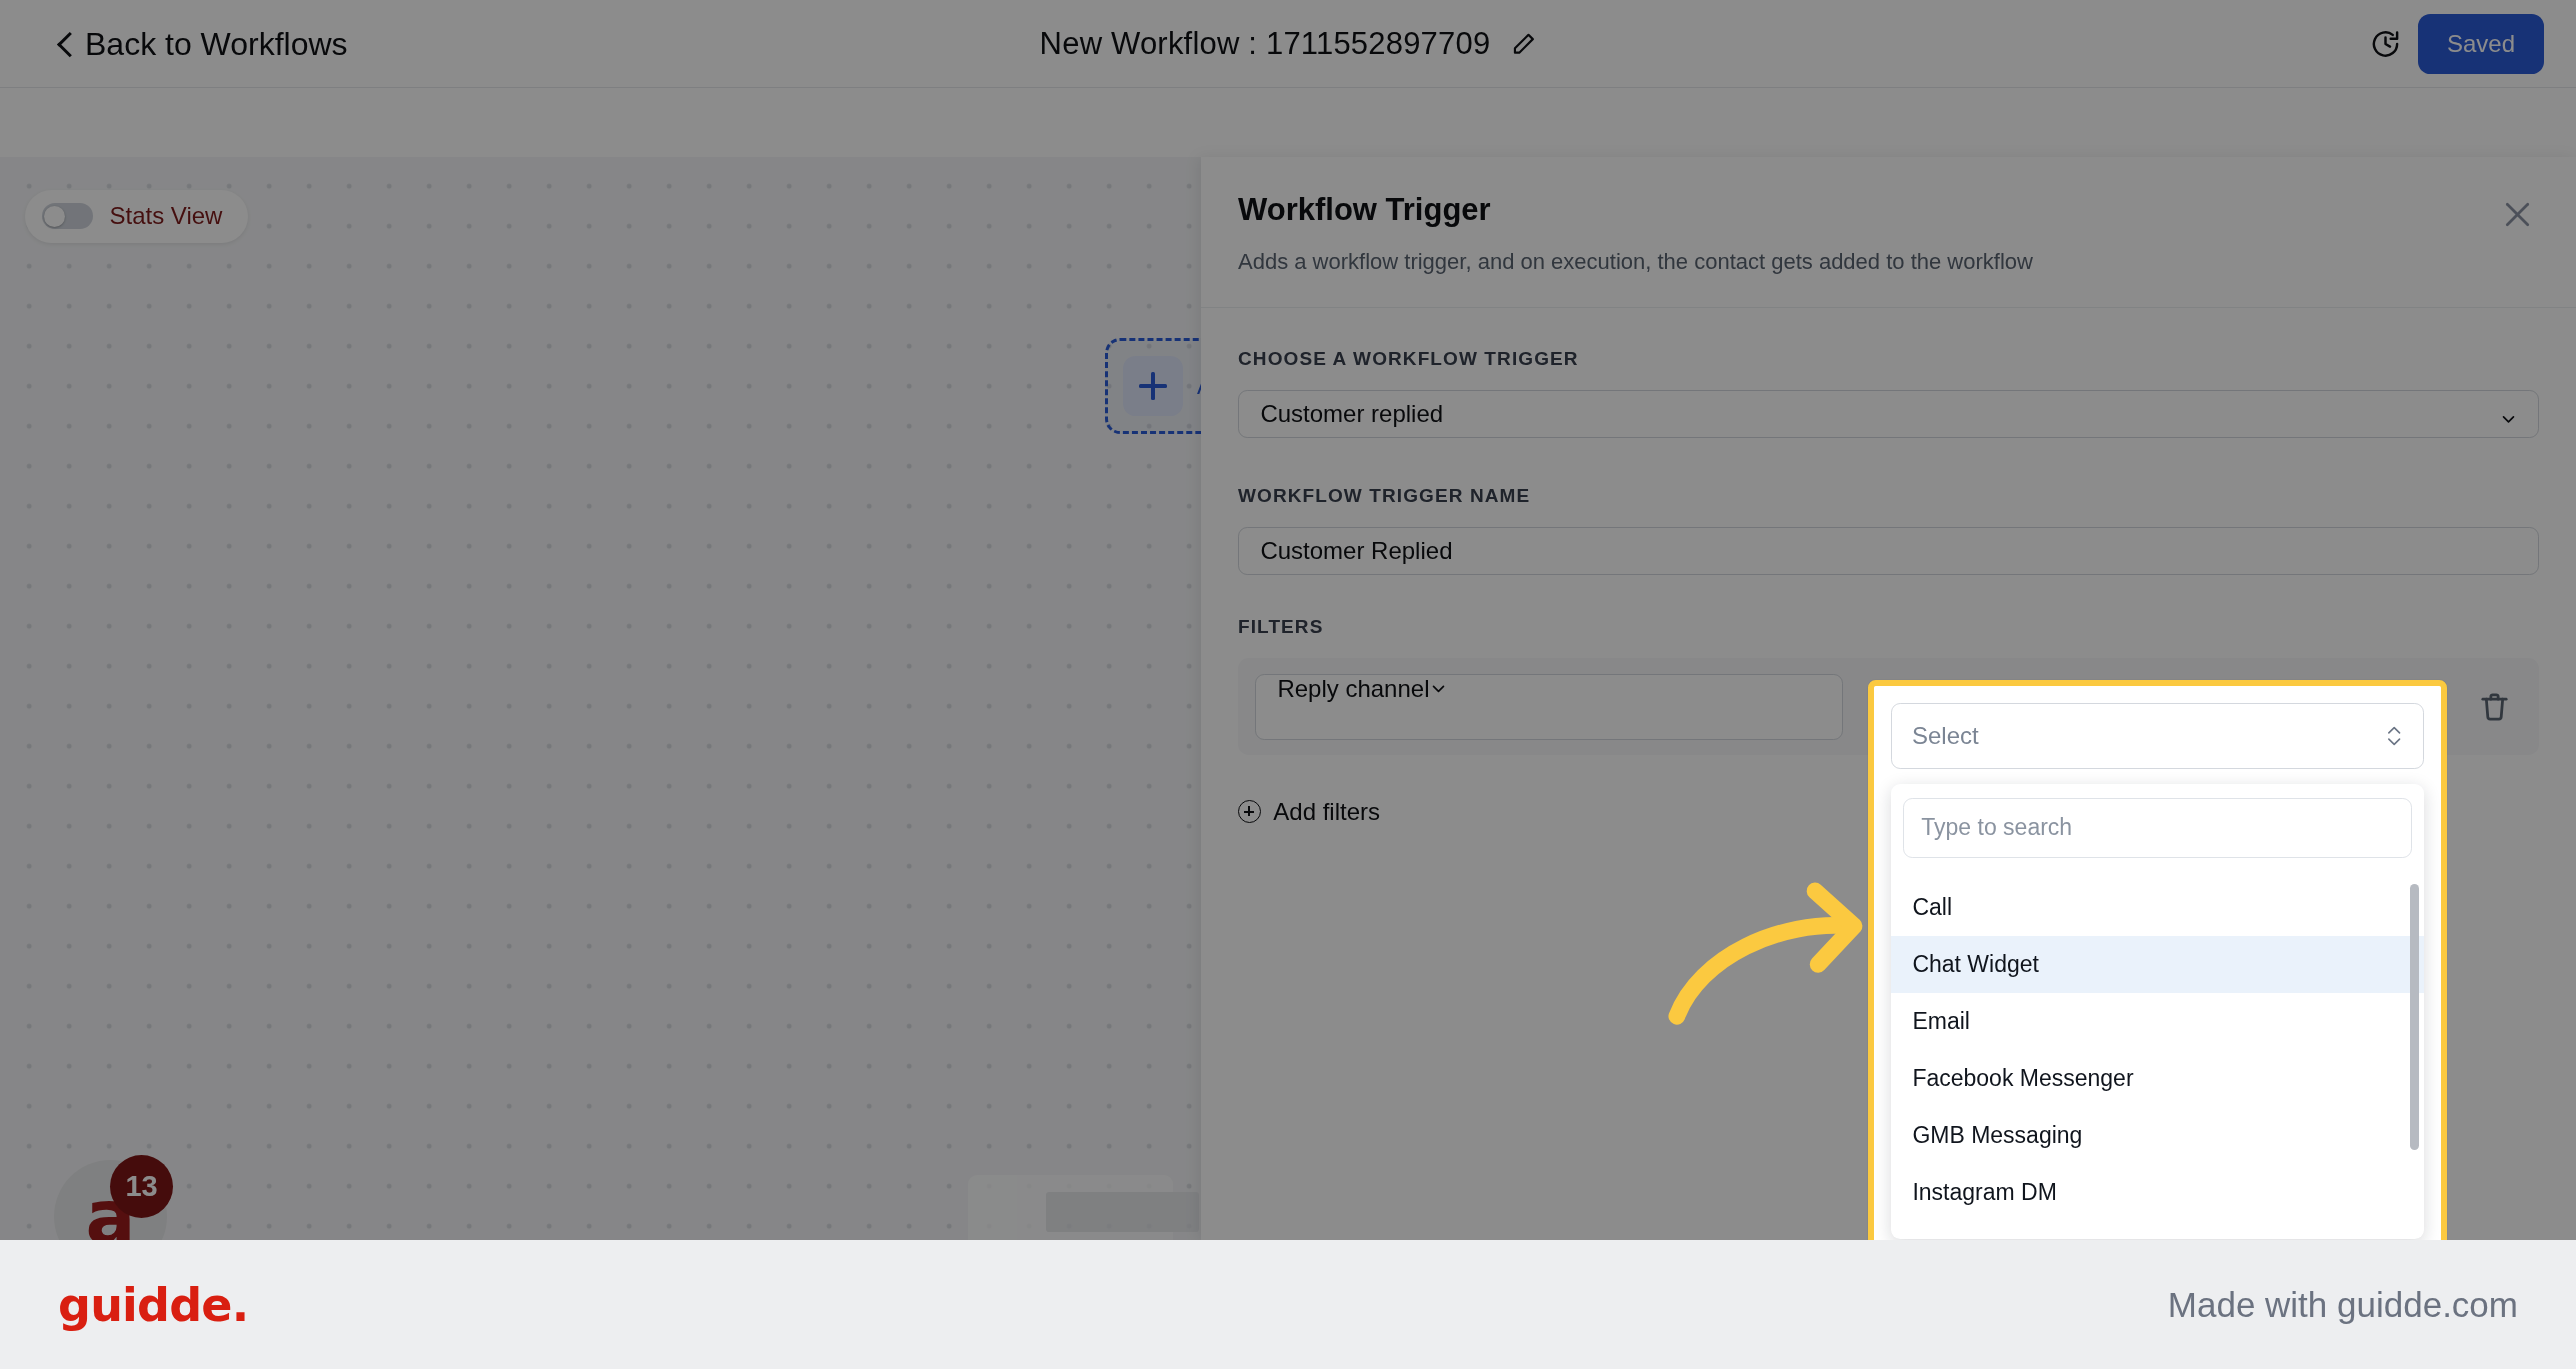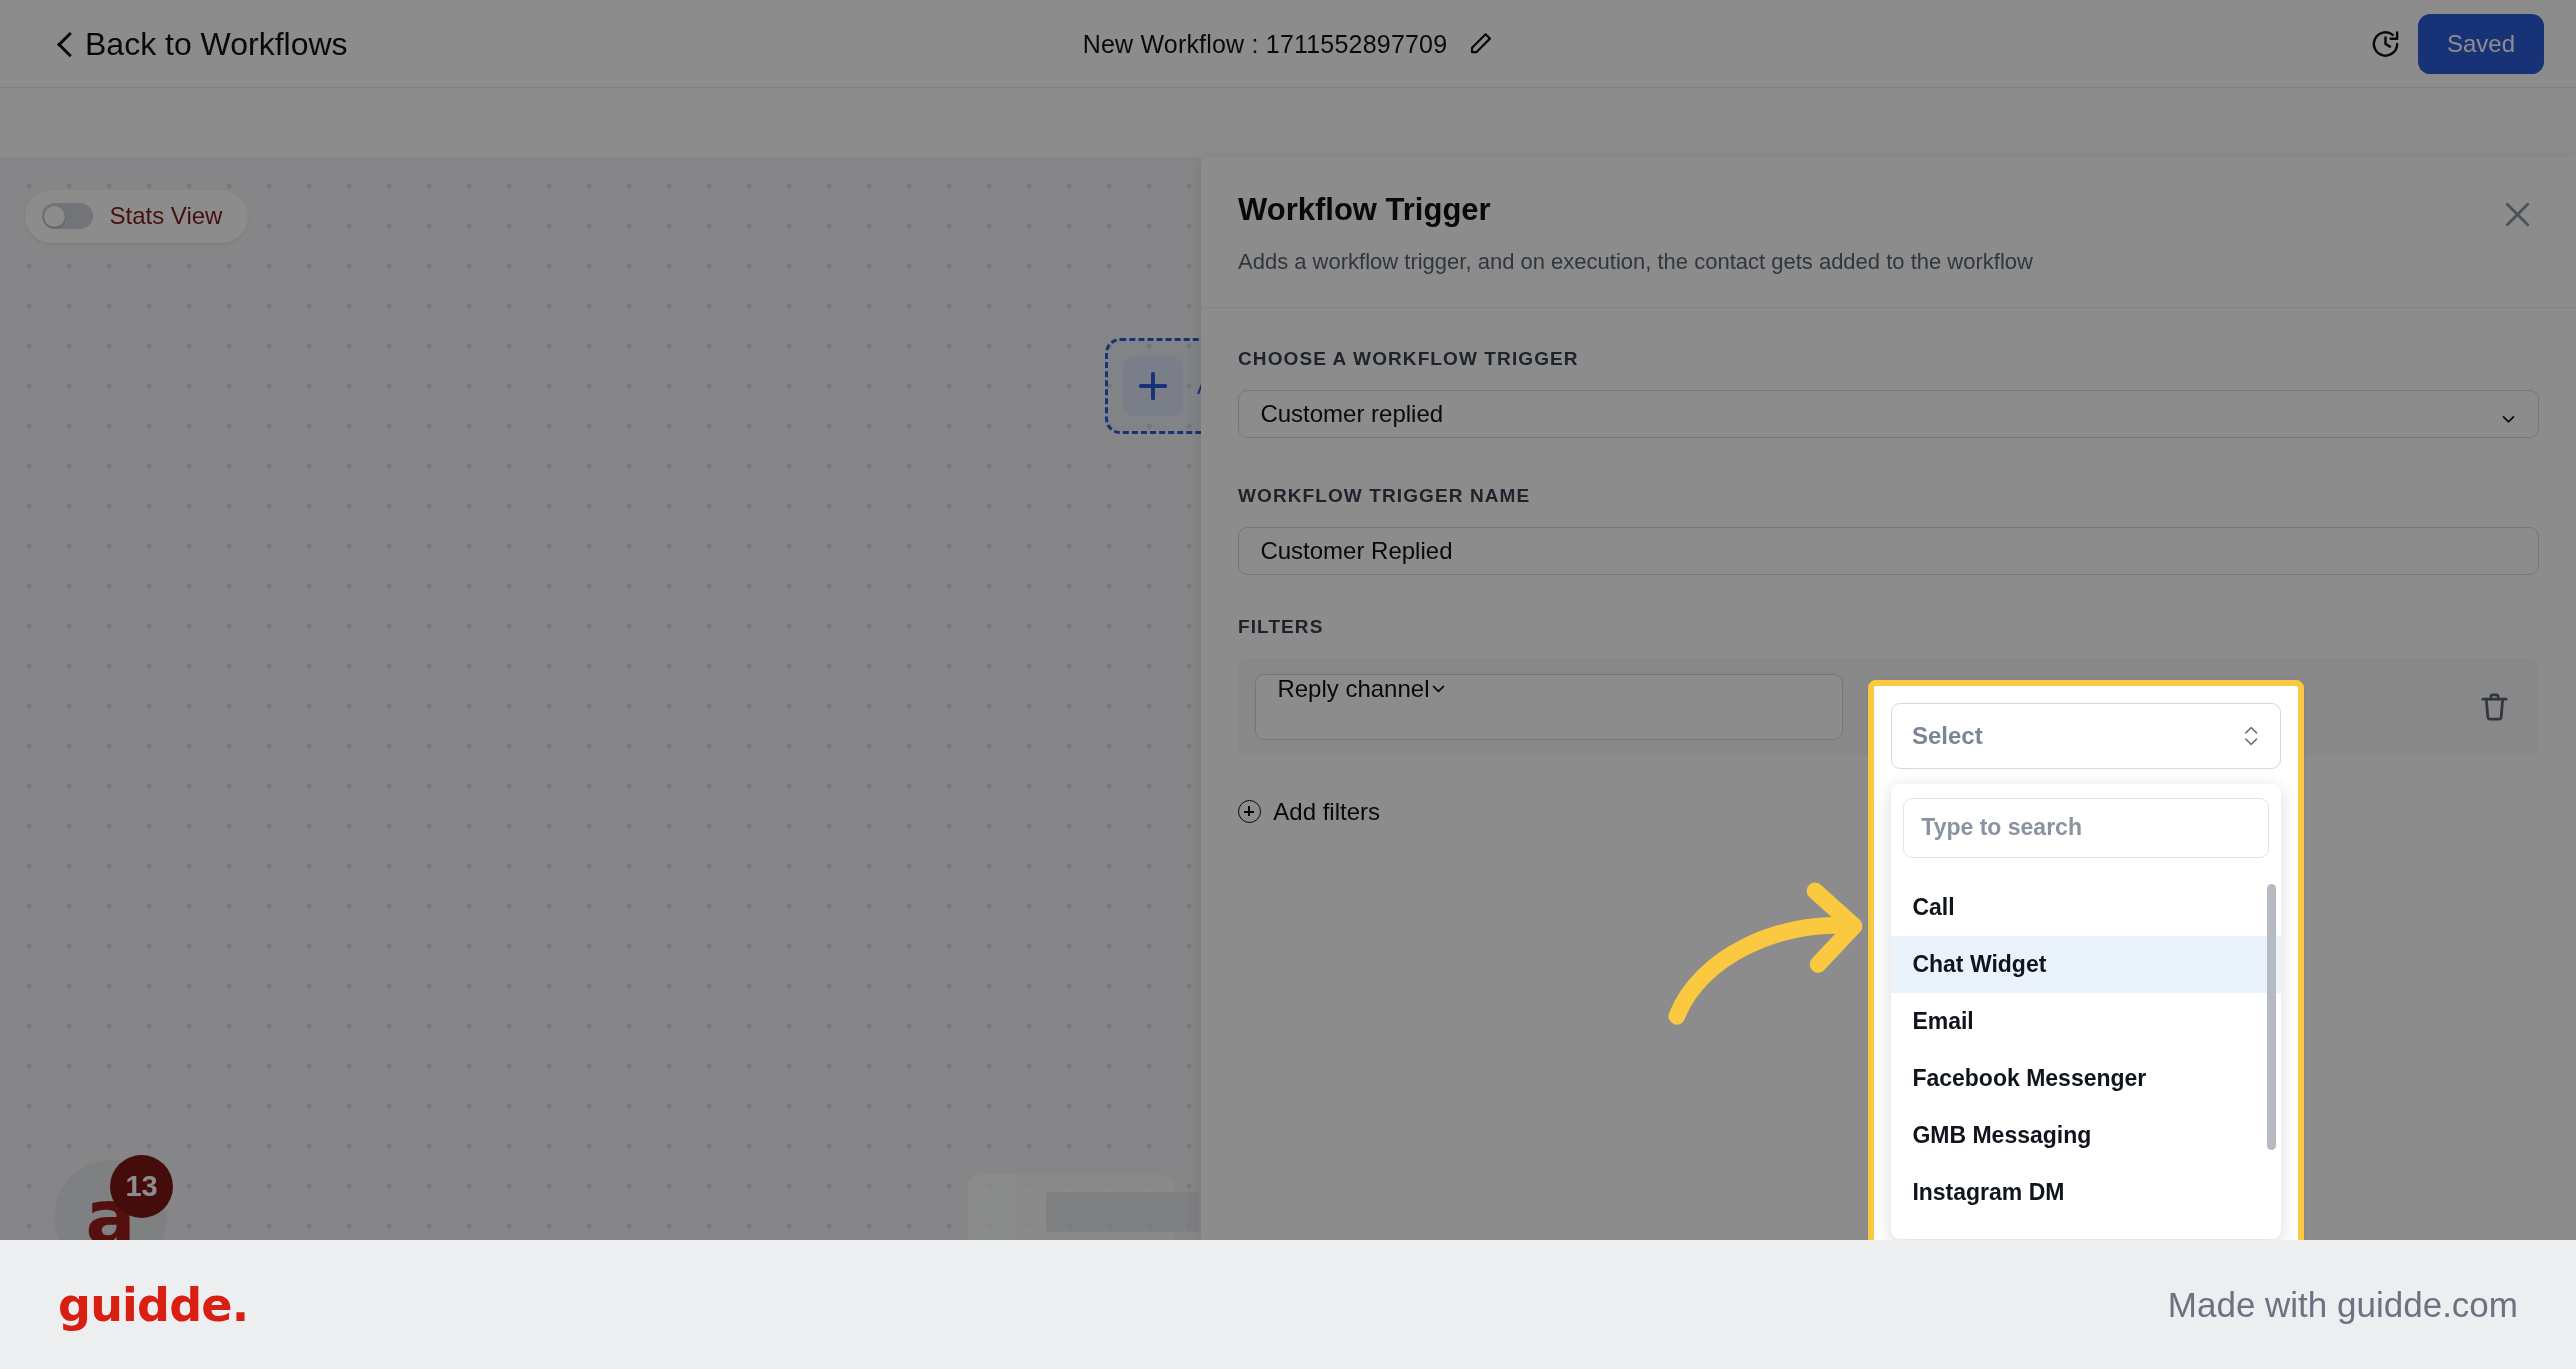--- a/index.html
+++ b/index.html
@@ -38,21 +38,21 @@
   .chev-left::before {
     content: ""; position: absolute; left: 6.1px; top: 1.5px;
     width: 14.5px; height: 14.5px;
     border-left: 3.8px solid #0f1115; border-bottom: 3.8px solid #0f1115;
     transform: rotate(45deg);
   }
   .wf-title-wrap {
     position: absolute; left: 50%; top: 50%; transform: translate(-50%,-50%);
     display: flex; align-items: center; gap: 20px; white-space: nowrap;
   }
-  .wf-title { font-size: 25px; font-weight: 500; color: #0f1115; letter-spacing: 0.2px;}
+  .wf-title { font-size: 31px; font-weight: 500; color: #0f1115; letter-spacing: 0.2px;}
   .pencil-icon { width: 26px; height: 26px; cursor: pointer; }
   .history-icon {
     position: absolute; right: 175px; top: 50%; transform: translateY(-50%);
     width: 31px; height: 31px; cursor: pointer;
   }
   .saved-btn {
     position: absolute; right: 32px; top: 50%; transform: translateY(-50%);
     background: #2a5bd7; color: #ffffff; border: none; border-radius: 12.3px;
     font-size: 24px; font-family: inherit;
     padding: 0 29px; height: 60px; line-height: 60px; cursor: pointer;
@@ -219,25 +219,24 @@
   }
   .plus-circle::before, .plus-circle::after {
     content:""; position:absolute; background:#0f1115;
   }
   .plus-circle::before { left: 4.6px; top: 9.2px; width: 10px; height: 1.9px; }
   .plus-circle::after  { left: 9.2px; top: 4.6px; width: 1.9px; height: 10px; }
 
   
   .spotlight {
     position: absolute; left: 1868px; top: 680px;
-    width: 436px; height: 571px; z-index: 100;
+    width: 579px; height: 571px; z-index: 100;
     border: 6.9px solid #fbc940; border-radius: 7.7px;
     background: #ffffff; overflow: hidden;
     box-shadow: 0 0 0 0.8px rgba(0,0,0,.04);
-    font-weight: bold;
   }
   .sp-inner { position: relative; width: 100%; height: 100%; padding: 17px; }
   .value-select {
     height: 66px; border: 1.5px solid #d4d8de; border-radius: 9.2px;
     background: #ffffff; display: flex; align-items: center; padding: 0 20px;
     font-size: 24px; color: #7b8594; position: relative; cursor: pointer;
   }
   .updown {
     position: absolute; right: 20px; top: 50%; transform: translateY(-50%);
     width: 18.4px; height: 26px;

